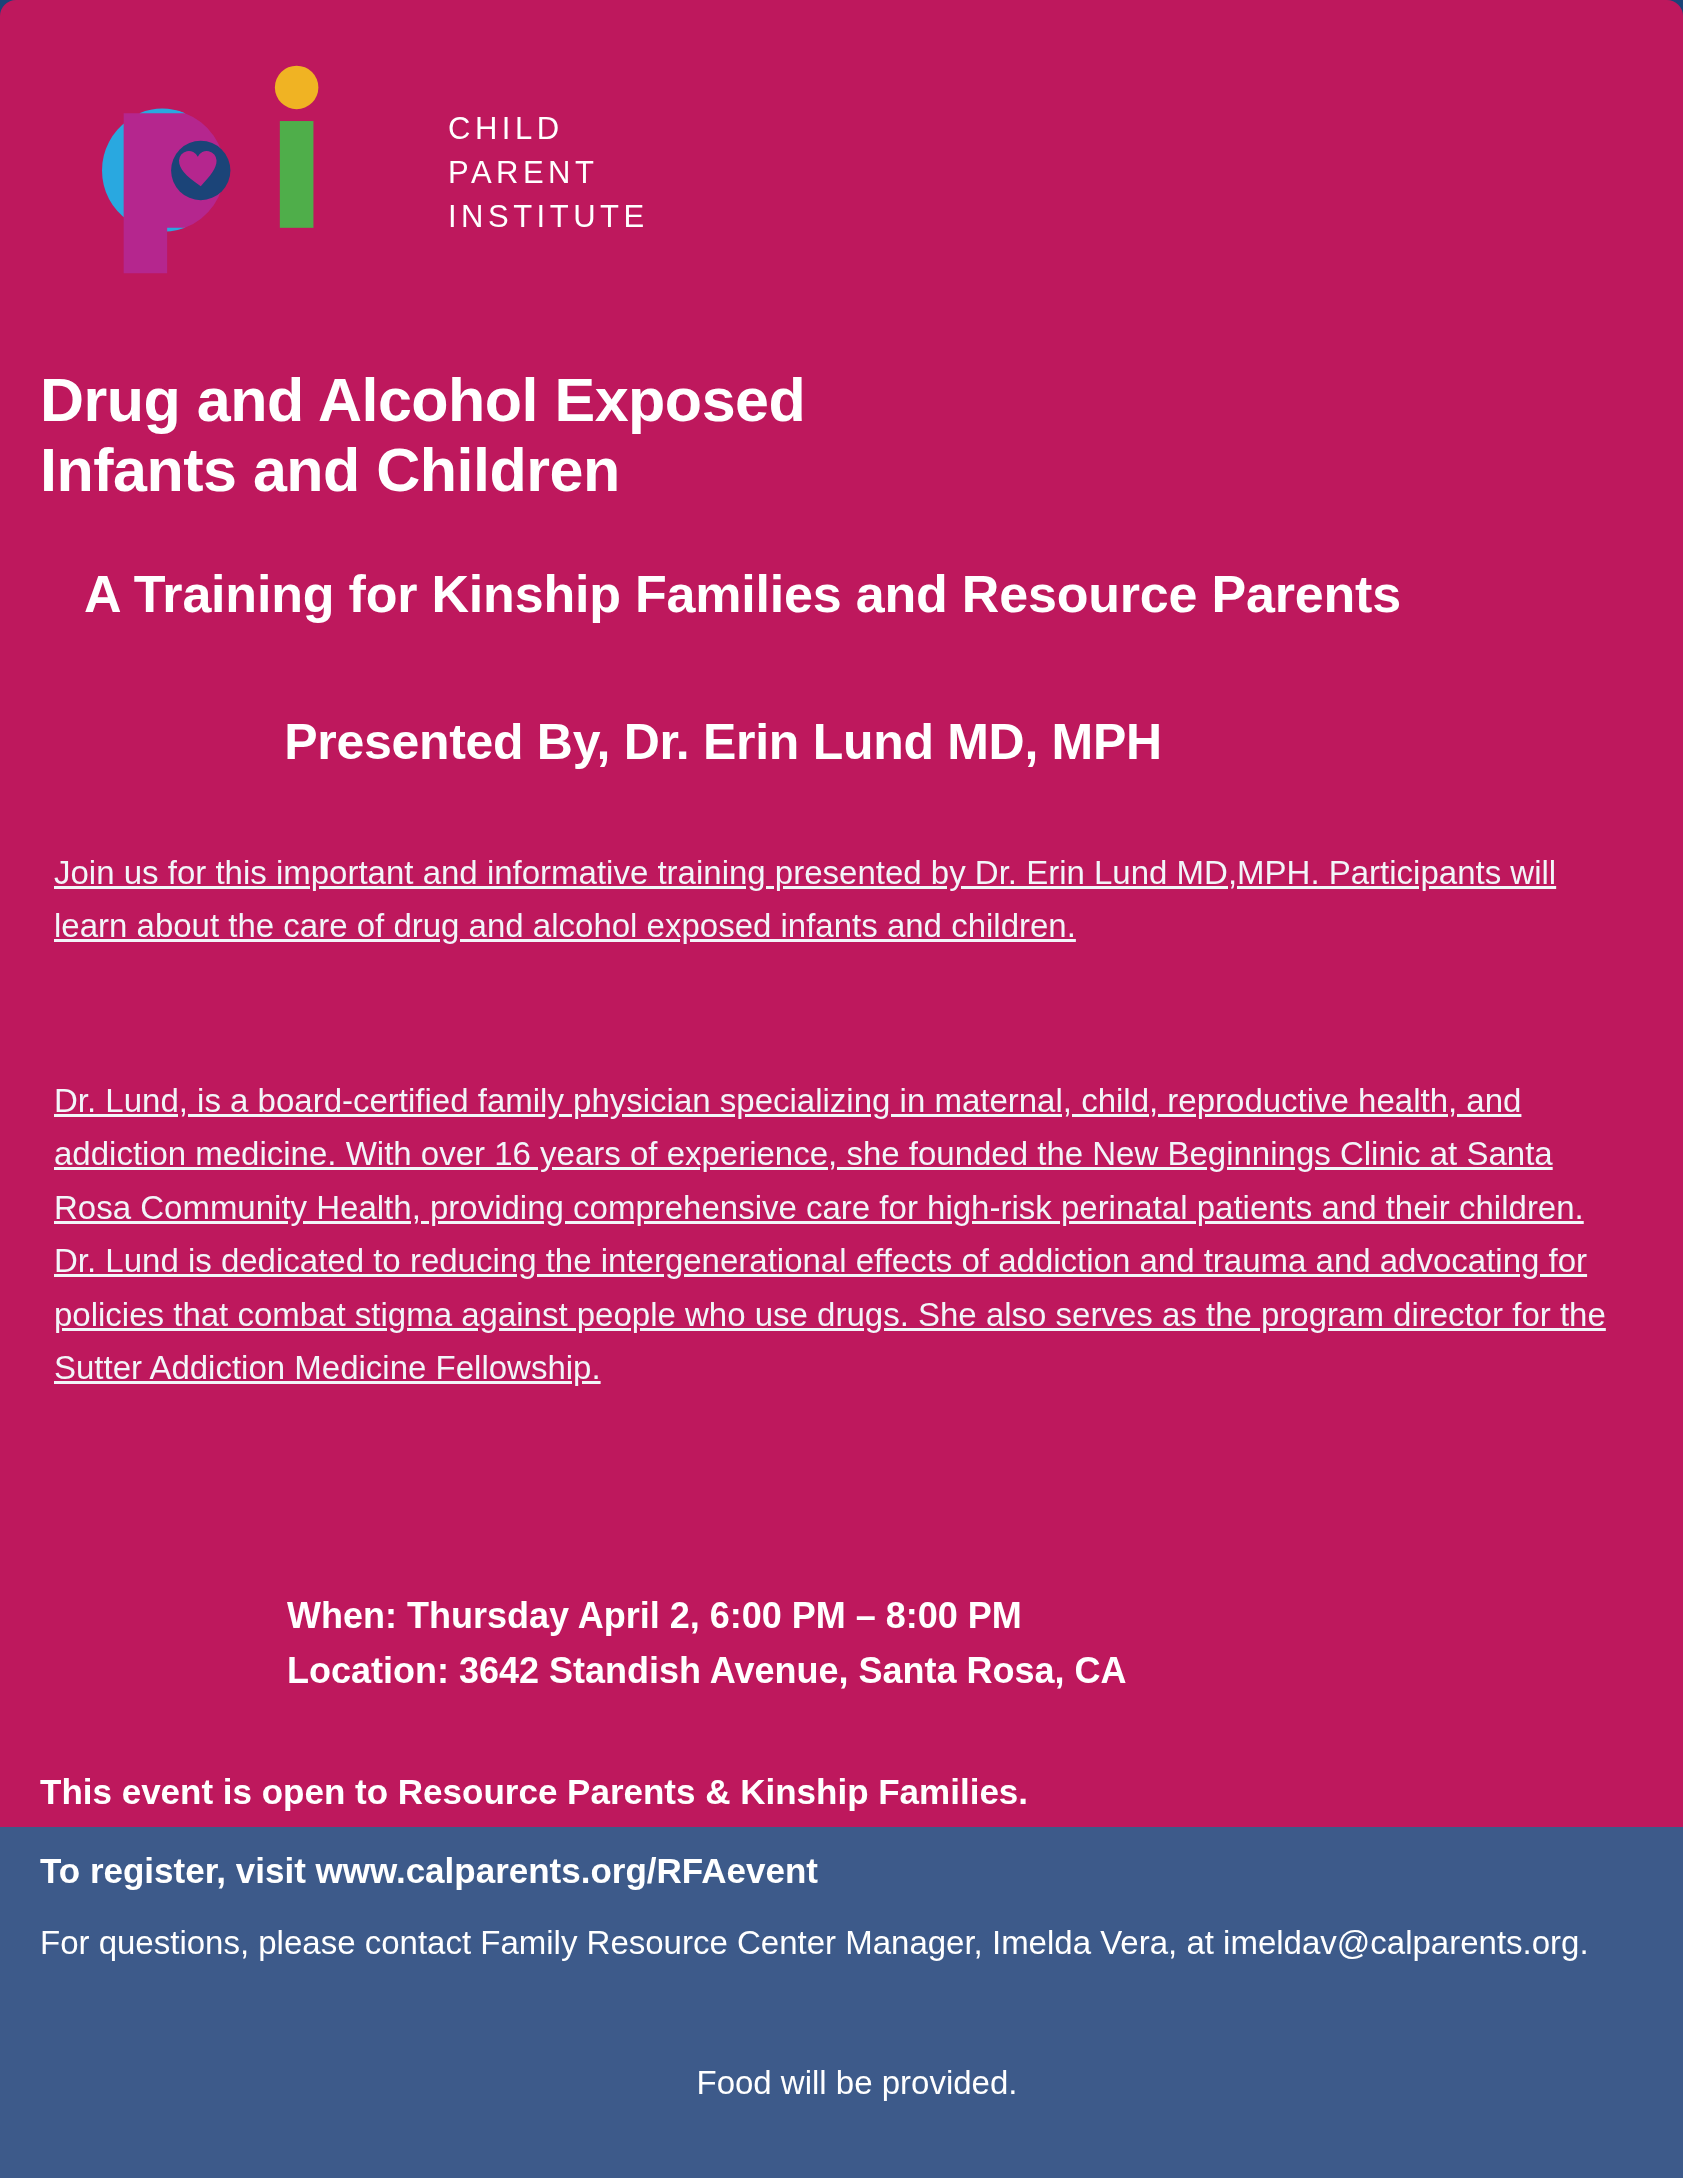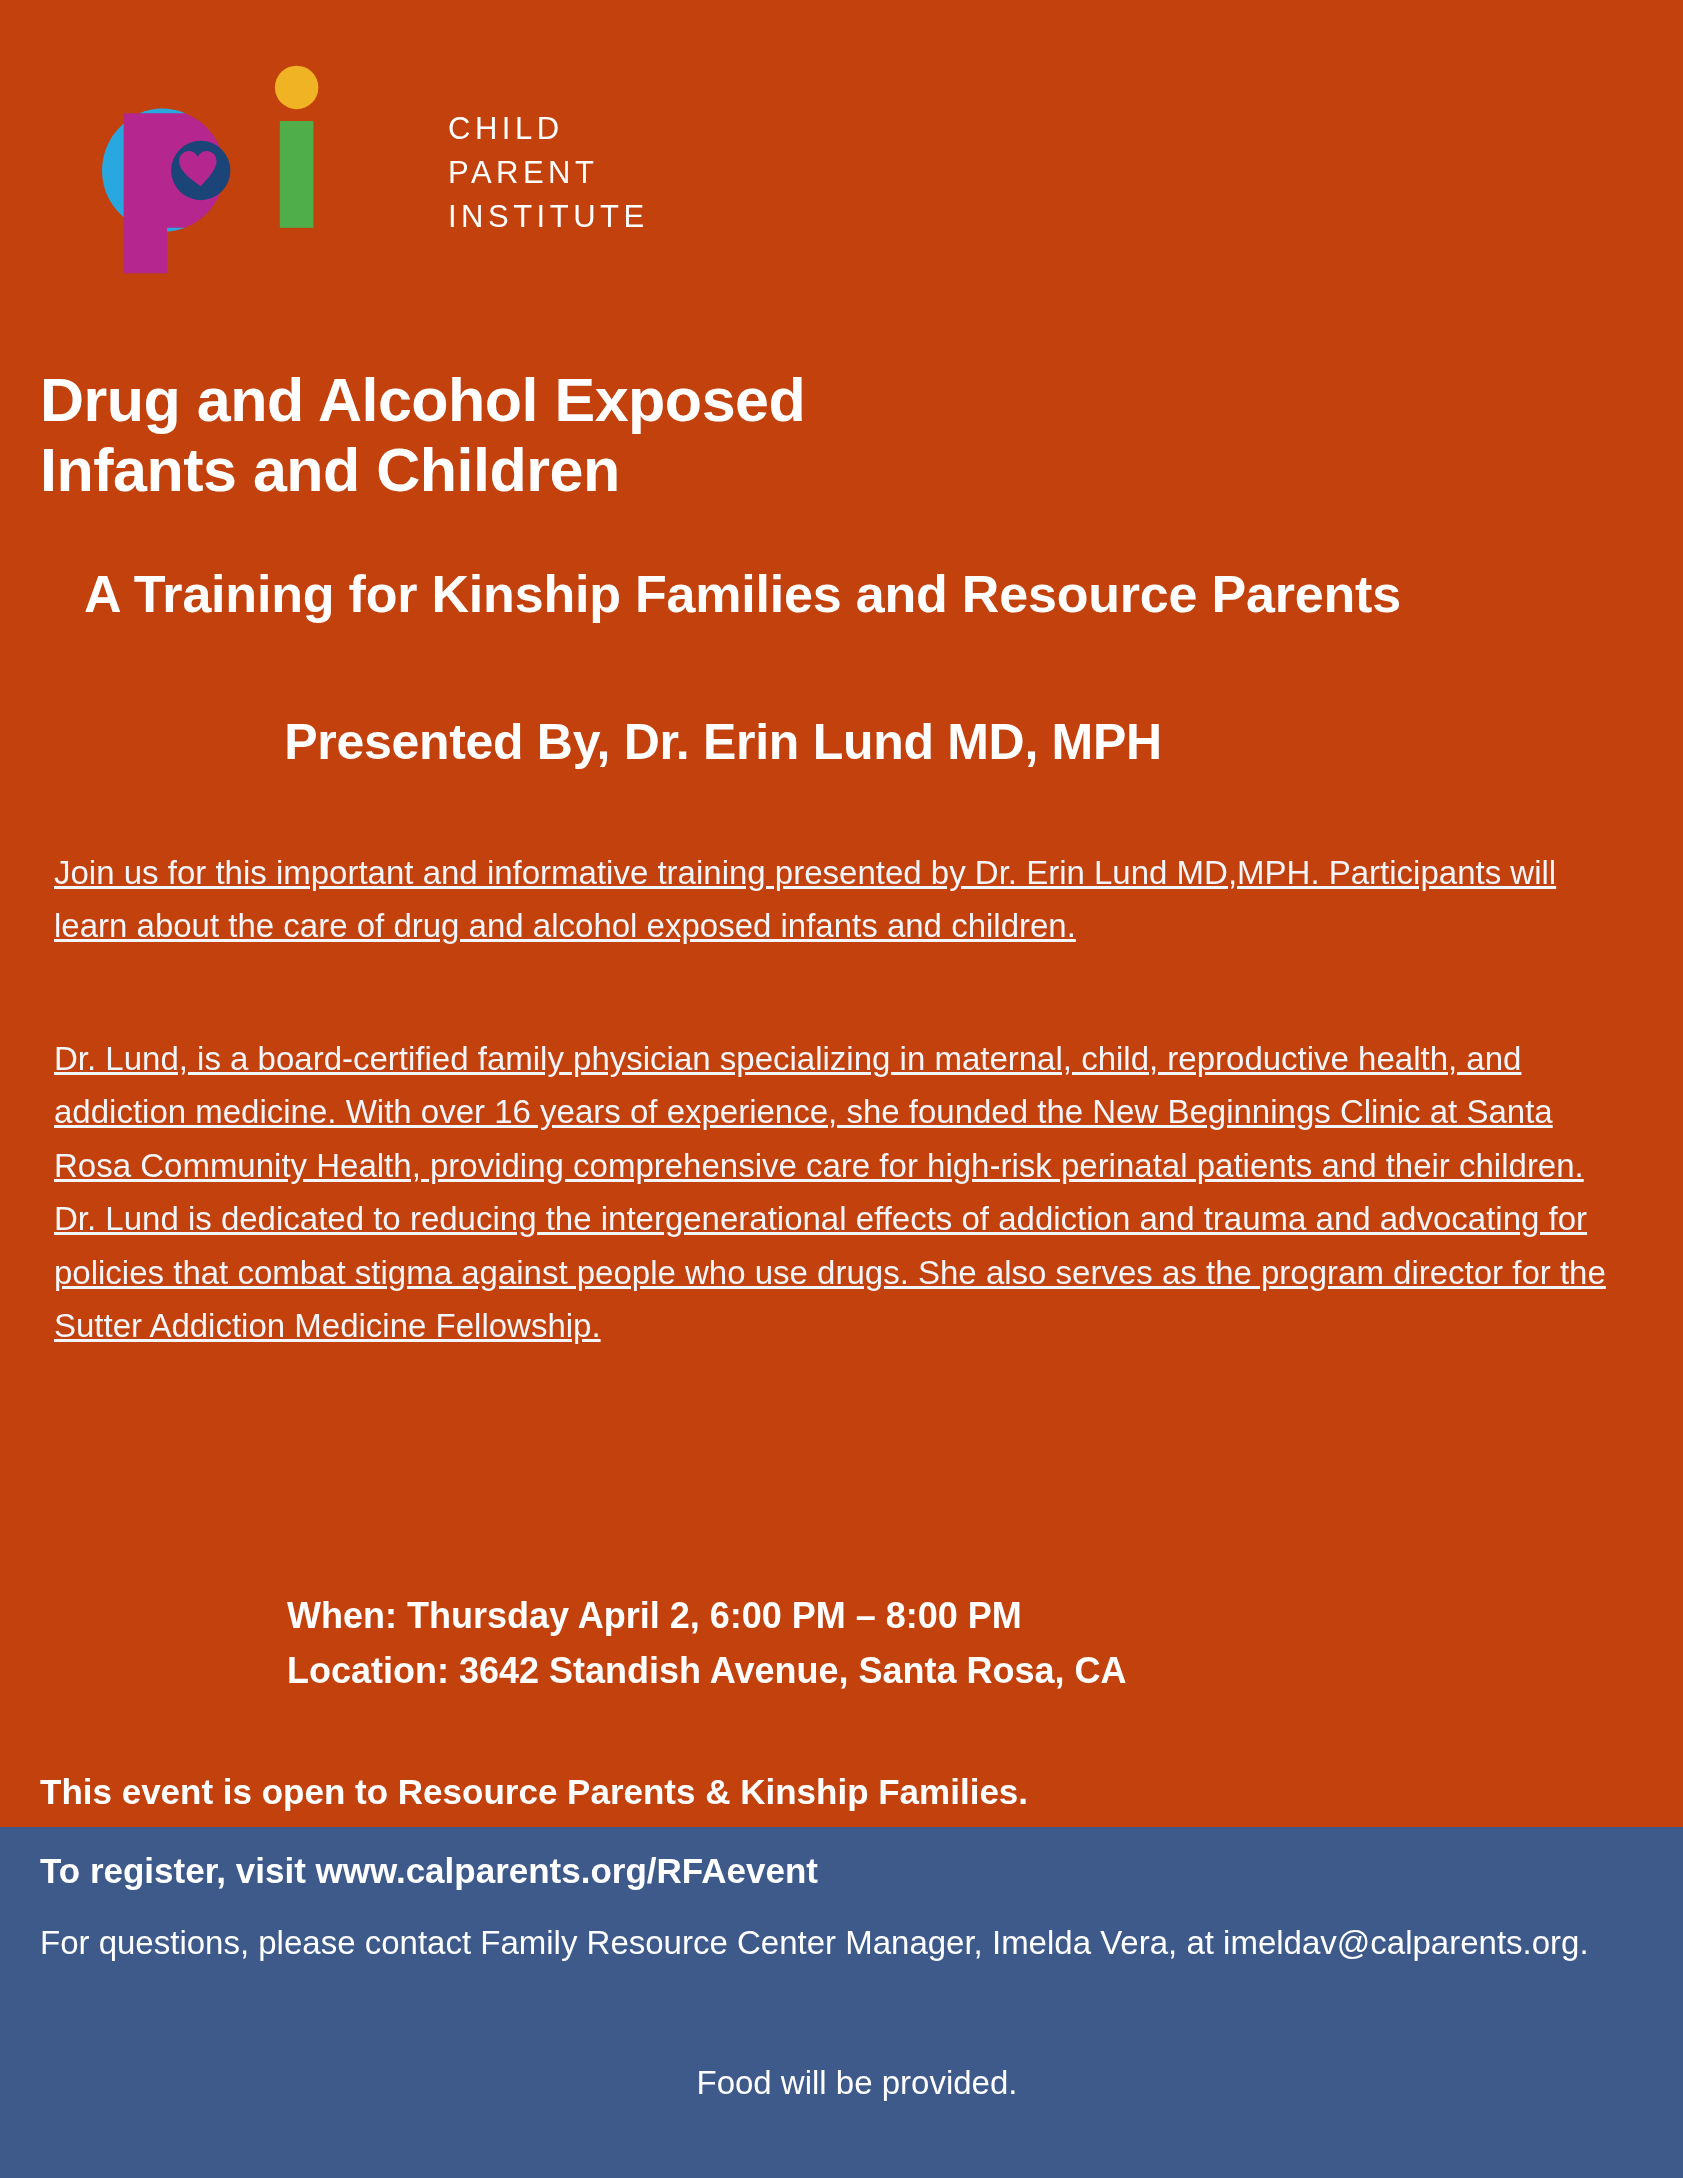--- a/index.html
+++ b/index.html
@@ -7,22 +7,23 @@
     width: 1683px;
     height: 2178px;
     background: #1b4478;
     font-family: "Liberation Sans", sans-serif;
     overflow: hidden;
   }
   .flyer {
     position: relative;
     width: 1683px;
     height: 2178px;
-    background: #c2410c;
+    background: #be185d;
     color: #ffffff;
+    border-radius: 16px;
   }
 
   
   .logo-block {
     position: absolute;
     left: 54px;
     top: 40px;
     width: 693px;
     height: 257px;
   }
@@ -83,21 +84,21 @@
     position: absolute;
     left: 54px;
     width: 1574px;
     font-size: 33px;
     font-weight: 400;
     line-height: 1.62;
     color: #f2f5f9;
     text-decoration: underline;
   }
   .para-1 { top: 846px; }
-  .para-2 { top: 1032px; }
+  .para-2 { top: 1074px; }
 
   
   .details {
     position: absolute;
     left: 287px;
     top: 1589px;
     width: 1188px;
     font-size: 36px;
     font-weight: 700;
     line-height: 1.52;

